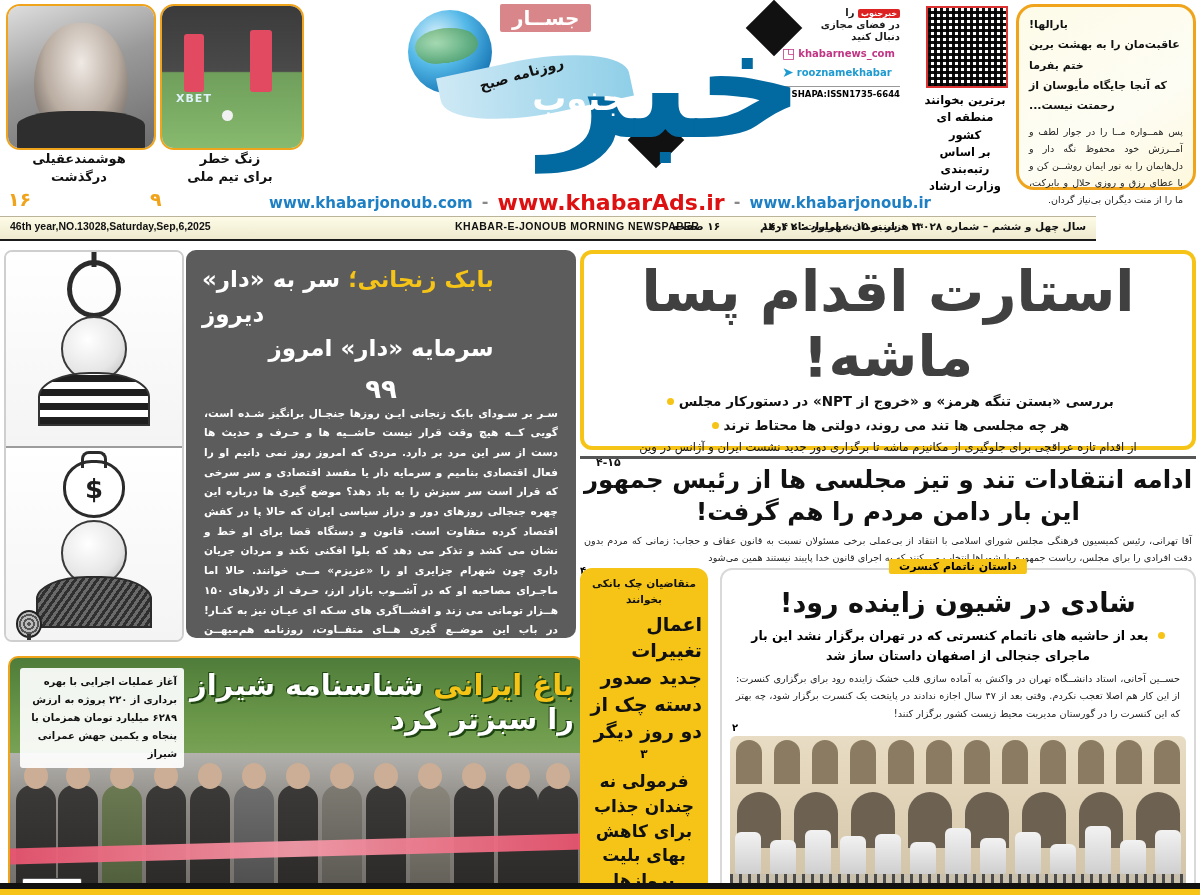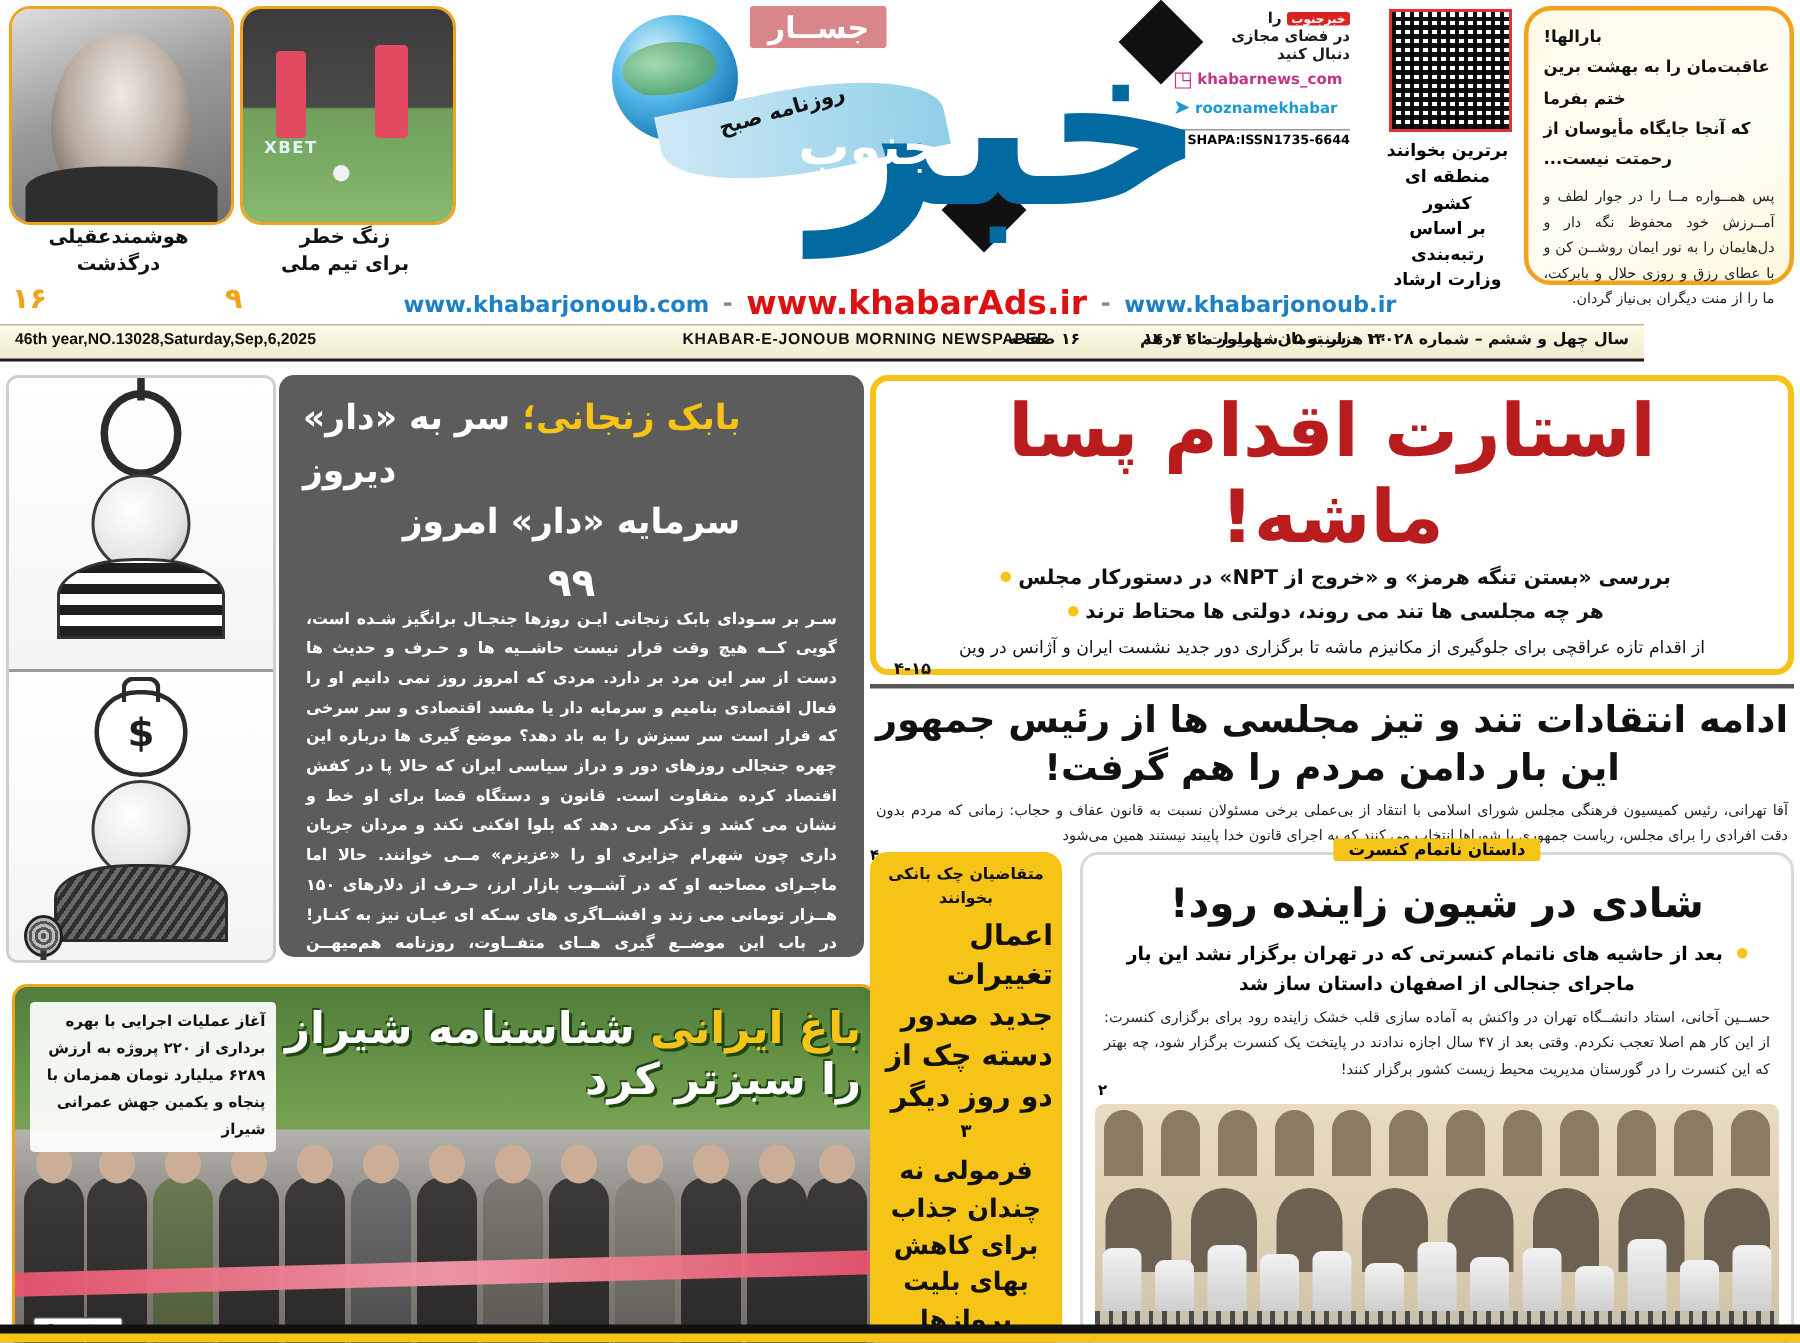--- a/index.html
+++ b/index.html
@@ -119,21 +119,21 @@
   .ribbon{position:absolute;left:0;top:88px;width:100%;height:16px;background:linear-gradient(90deg,#e8546f,#f39aa8,#e8546f);transform:rotate(-1.5deg);opacity:.95;}
   .gtitle{position:absolute;right:8px;top:10px;width:398px;text-align:right;}
   .gtitle .t{font-size:29px;font-weight:bold;color:#fff;line-height:1.18;text-shadow:2px 2px 0 #1f4513,-1px -1px 0 #1f4513;}
   .gtitle .t em{font-style:normal;color:#f5c417;}
   .gsum{position:absolute;left:10px;top:10px;width:150px;background:rgba(255,255,255,.92);border-radius:3px;padding:5px 7px;font-size:10px;font-weight:bold;line-height:1.8;text-align:right;color:#111;}
   .pagechip{position:absolute;left:12px;bottom:8px;background:#fff;border:1px solid #555;padding:1px 7px;font-size:11px;font-weight:bold;border-radius:2px;}
 
   
   .rightcol{position:absolute;right:4px;top:10px;width:616px;height:641px;}
   .leadbox{position:absolute;right:0;top:0;width:616px;height:200px;border:4px solid #f5c417;border-radius:12px;background:#fff;box-sizing:border-box;padding:6px 12px;}
-  .lead-h{font-size:49px;font-weight:bold;color:#b91c1c;text-align:center;line-height:1.16;letter-spacing:-1px;}
+  .lead-h{font-size:56px;font-weight:bold;color:#404040;text-align:center;line-height:1.16;letter-spacing:-1px;}
   .bullet-line{font-size:13.5px;font-weight:bold;text-align:center;color:#111;line-height:1.75;}
   .bdot{display:inline-block;width:7px;height:7px;background:#f5c417;border-radius:50%;margin-left:5px;vertical-align:1px;}
   .lead-sum{font-size:11.5px;text-align:center;color:#111;line-height:1.7;margin-top:1px;}
   .lead-pg{font-size:11px;font-weight:bold;text-align:left;color:#111;margin-top:-2px;}
 
   .sep{position:absolute;right:0;top:206px;width:616px;height:3px;background:#555;}
   .secondbox{position:absolute;right:0;top:214px;width:616px;}
   .second-h{font-size:24.5px;font-weight:bold;text-align:center;color:#111;line-height:1.3;}
   .second-sum{font-size:9.6px;line-height:1.78;color:#222;text-align:justify;margin-top:4px;padding:0 4px;}
   .second-pg{font-size:10px;font-weight:bold;text-align:left;margin-top:-1px;}

